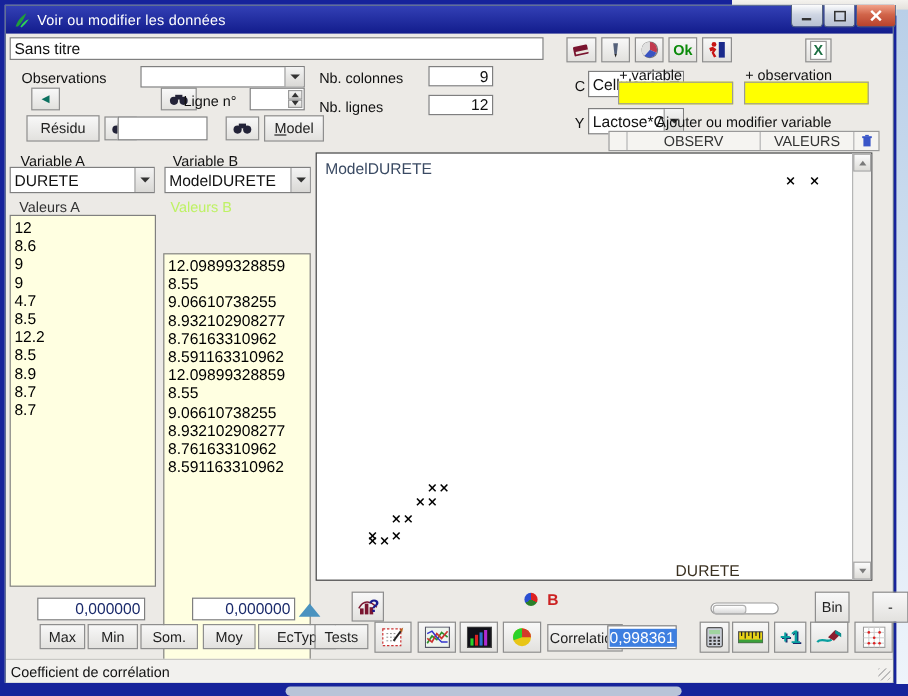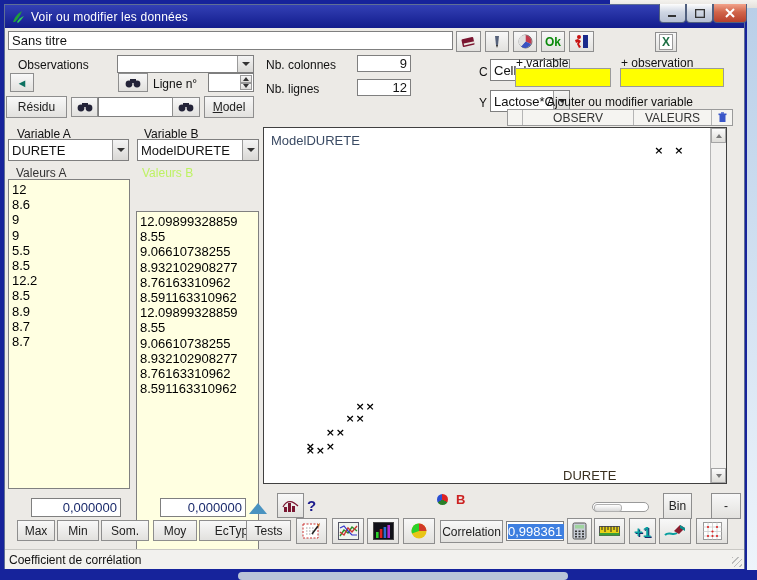--- a/index.html
+++ b/index.html
@@ -7,21 +7,21 @@
          font-family:"Liberation Sans",sans-serif;font-size:12px;color:#111;padding-left:27px;}
   .abs{position:absolute;}
   .frame{background:#ECEAE6;border:1px solid #5f6f95;box-sizing:border-box;}
   .titlebar{background:linear-gradient(#3340b5,#121c8c);color:#fff;display:flex;align-items:center;}
   .title-text{margin-left:6px;font-size:12px;letter-spacing:.2px;}
   .winbtn{box-sizing:border-box;border:1px solid #51607f;border-top:none;
           border-radius:0 0 4px 4px;background:linear-gradient(#fdfdfd,#cfd6e3 45%,#b7c0d2);
           display:flex;align-items:center;justify-content:center;}
   .winbtn.close{background:linear-gradient(#f2a38b,#d1654a 45%,#b8412c);}
   .btn{box-sizing:border-box;background:linear-gradient(#f8f8f8,#e2e1de);border:1px solid #8e8e8e;
-       display:flex;align-items:center;justify-content:center;color:#222;font-size:12px;cursor:default;}
+       display:flex;align-items:center;justify-content:center;color:#222;font-size:12px;cursor:default;margin-left:16px;}
   .field{box-sizing:border-box;background:#fff;border:1px solid #7f7f7f;font-size:13px;
          display:flex;align-items:center;padding:0 3px;}
   .field.num{justify-content:flex-end;}
   .dd{box-sizing:border-box;background:#fff;border:1px solid #7f7f7f;display:flex;align-items:center;}
   .dd .dd-text{flex:1;padding-left:3px;font-size:13px;white-space:nowrap;overflow:hidden;}
   .dd .dd-arrow{width:15px;align-self:stretch;background:linear-gradient(#f4f4f4,#d9d8d5);
        border-left:1px solid #9a9a9a;display:flex;align-items:center;justify-content:center;}
   .tri-down{width:0;height:0;border-left:4px solid transparent;border-right:4px solid transparent;
        border-top:4px solid #333;}
   .label{white-space:nowrap;}
@@ -231,21 +231,21 @@
       </span>
   </div>
 
   <span class="abs label" style="left:16px;top:166px;color:#333;">Valeurs A</span>
   <span class="abs label" style="left:142px;top:166px;color:#bef264;">Valeurs B</span>
   <div class="abs listbox" style="left:8px;top:179px;width:122px;height:310px;padding-top:2px;">
       <div class="list-item">12</div>
       <div class="list-item">8.6</div>
       <div class="list-item">9</div>
       <div class="list-item">9</div>
-      <div class="list-item">5.5</div>
+      <div class="list-item">4.7</div>
       <div class="list-item">8.5</div>
       <div class="list-item">12.2</div>
       <div class="list-item">8.5</div>
       <div class="list-item">8.9</div>
       <div class="list-item">8.7</div>
       <div class="list-item">8.7</div>
     </div>
   <div class="abs listbox" style="left:136px;top:179px;width:123px;height:349px;padding-top:2px;margin-top:32px;">
       <div class="list-item">12.09899328859</div>
       <div class="list-item">8.55</div>

